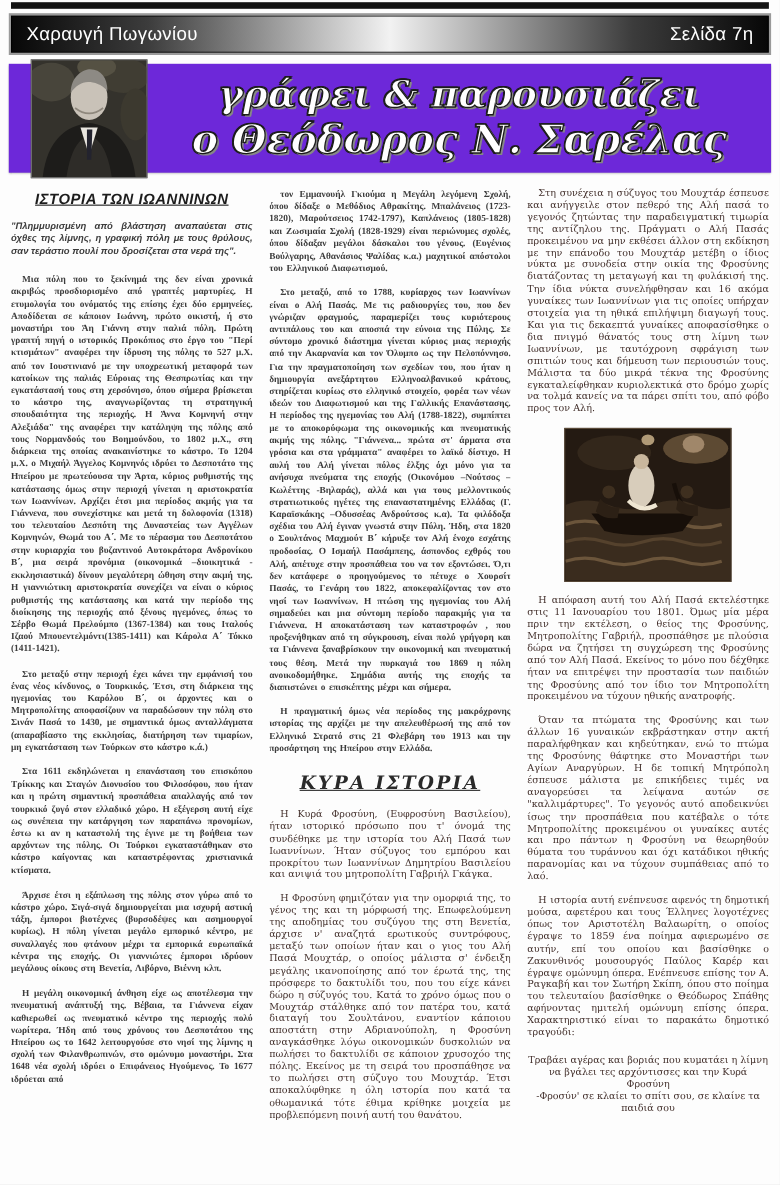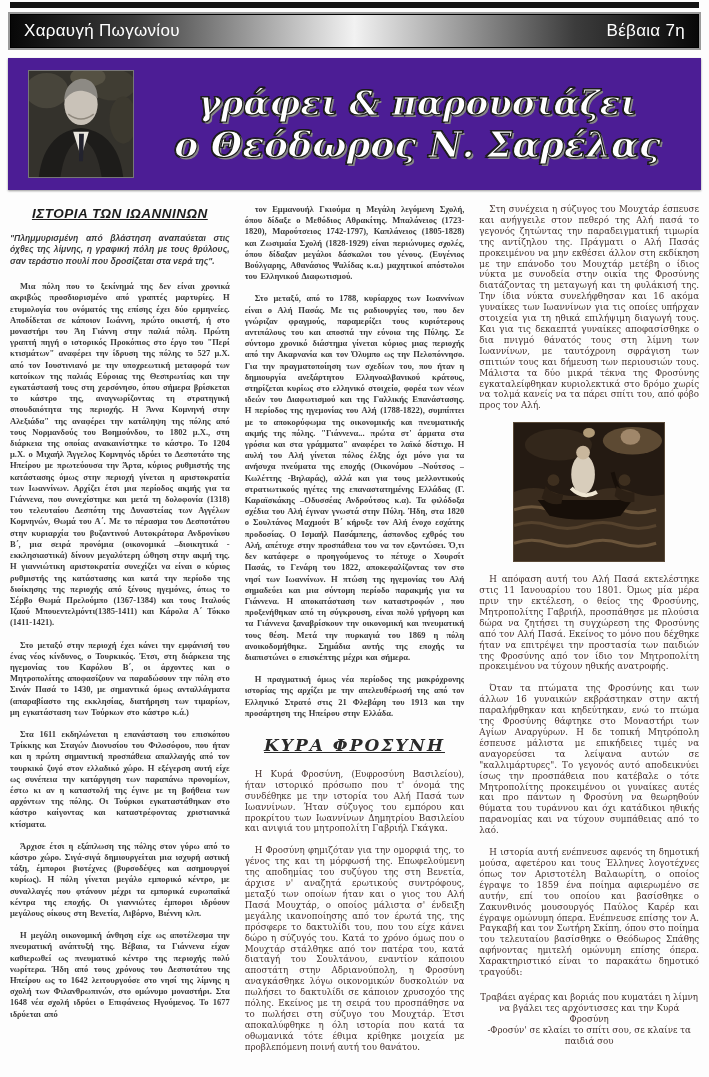--- a/index.html
+++ b/index.html
@@ -16,21 +16,21 @@
     background:linear-gradient(90deg,#070707 0%,#3c3c3c 18%,#f2f2f2 50%,#3c3c3c 82%,#070707 100%);
     display:flex;align-items:center;justify-content:space-between;
     padding:0 14px;box-sizing:border-box;gap:48px;
   }
   .topbar span{
     color:#ffffff;font-size:17px;letter-spacing:.3px;
     font-family:"Liberation Sans",sans-serif;
   }
   
   .banner{
-    margin:8px 8px 14px 8px;height:132px;background:#4c1d95;
+    margin:8px 8px 14px 8px;height:99px;background:#6d28d9;
     display:flex;align-items:center;box-shadow:0 1px 2px #999;
   }
   .photo{
     width:106px;height:108px;margin-left:20px;flex:0 0 auto;
     background:#2d2b27;border:1px solid #777;box-sizing:border-box;
   }
   .photo svg{display:block;width:100%;height:100%;}
   .banner-titles{
     flex:1;text-align:center;
     font-family:"DejaVu Serif","Liberation Serif",serif;
@@ -88,21 +88,21 @@
 </style>
 </head>
 <body>
 
 <div class="page">
 
   <div class="top-rule"></div>
 
   <div class="topbar">
     <span>Χαραυγή Πωγωνίου</span>
-    <span>Βέβαια 7η</span>
+    <span>Σελίδα 7η</span>
   </div>
 
   <div class="banner">
     <div class="photo">
       <svg viewBox="0 0 106 108" preserveAspectRatio="none">
         <rect x="0" y="0" width="106" height="108" fill="#34322c"></rect>
         <ellipse cx="18" cy="20" rx="22" ry="18" fill="#48453b"></ellipse>
         <ellipse cx="85" cy="14" rx="24" ry="16" fill="#403d33"></ellipse>
         <ellipse cx="60" cy="6" rx="18" ry="10" fill="#555143"></ellipse>
         <ellipse cx="96" cy="50" rx="14" ry="24" fill="#3c392f"></ellipse>
@@ -134,21 +134,21 @@
           <p class="p-sans">Η μεγάλη οικονομική άνθηση είχε ως αποτέλεσμα την πνευματική ανάπτυξή της. Βέβαια, τα Γιάννενα είχαν καθιερωθεί ως πνευματικό κέντρο της περιοχής πολύ νωρίτερα. Ήδη από τους χρόνους του Δεσποτάτου της Ηπείρου ως το 1642 λειτουργούσε στο νησί της λίμνης η σχολή των Φιλανθρωπινών, στο ομώνυμο μοναστήρι. Στα 1648 νέα σχολή ιδρύει ο Επιφάνειος Ηγούμενος. Το 1677 ιδρύεται από</p>
         </div>
     </div>
 
     <div class="col">
       <div>
           <p class="p-sans">τον Εμμανουήλ Γκιούμα η Μεγάλη λεγόμενη Σχολή, όπου δίδαξε ο Μεθόδιος Αθρακίτης. Μπαλάνειος (1723-1820), Μαρούτσειος 1742-1797), Καπλάνειος (1805-1828) και Ζωσιμαία Σχολή (1828-1929) είναι περιώνυμες σχολές, όπου δίδαξαν μεγάλοι δάσκαλοι του γένους. (Ευγένιος Βούλγαρης, Αθανάσιος Ψαλίδας κ.α.) μαχητικοί απόστολοι του Ελληνικού Διαφωτισμού.</p>
           <p class="p-sans">Στο μεταξύ, από το 1788, κυρίαρχος των Ιωαννίνων είναι ο Αλή Πασάς. Με τις ραδιουργίες του, που δεν γνώριζαν φραγμούς, παραμερίζει τους κυριότερους αντιπάλους του και αποσπά την εύνοια της Πύλης. Σε σύντομο χρονικό διάστημα γίνεται κύριος μιας περιοχής από την Ακαρνανία και τον Όλυμπο ως την Πελοπόννησο. Για την πραγματοποίηση των σχεδίων του, που ήταν η δημιουργία ανεξάρτητου Ελληνοαλβανικού κράτους, στηρίζεται κυρίως στο ελληνικό στοιχείο, φορέα των νέων ιδεών του Διαφωτισμού και της Γαλλικής Επανάστασης. Η περίοδος της ηγεμονίας του Αλή (1788-1822), συμπίπτει με το αποκορύφωμα της οικονομικής και πνευματικής ακμής της πόλης. "Γιάννενα... πρώτα στ' άρματα στα γρόσια και στα γράμματα" αναφέρει το λαϊκό δίστιχο. Η αυλή του Αλή γίνεται πόλος έλξης όχι μόνο για τα ανήσυχα πνεύματα της εποχής (Οικονόμου –Νούτσος – Κωλέττης -Βηλαράς), αλλά και για τους μελλοντικούς στρατιωτικούς ηγέτες της επαναστατημένης Ελλάδας (Γ. Καραϊσκάκης –Οδυσσέας Ανδρούτσος κ.α). Τα φιλόδοξα σχέδια του Αλή έγιναν γνωστά στην Πύλη. Ήδη, στα 1820 ο Σουλτάνος Μαχμούτ Β΄ κήρυξε τον Αλή ένοχο εσχάτης προδοσίας. Ο Ισμαήλ Πασάμπεης, άσπονδος εχθρός του Αλή, απέτυχε στην προσπάθεια του να τον εξοντώσει. Ό,τι δεν κατάφερε ο προηγούμενος το πέτυχε ο Χουρσίτ Πασάς, το Γενάρη του 1822, αποκεφαλίζοντας τον στο νησί των Ιωαννίνων. Η πτώση της ηγεμονίας του Αλή σημαδεύει και μια σύντομη περίοδο παρακμής για τα Γιάννενα. Η αποκατάσταση των καταστροφών , που προξενήθηκαν από τη σύγκρουση, είναι πολύ γρήγορη και τα Γιάννενα ξαναβρίσκουν την οικονομική και πνευματική τους θέση. Μετά την πυρκαγιά του 1869 η πόλη ανοικοδομήθηκε. Σημάδια αυτής της εποχής τα διαπιστώνει ο επισκέπτης μέχρι και σήμερα.</p>
           <p class="p-sans">Η πραγματική όμως νέα περίοδος της μακρόχρονης ιστορίας της αρχίζει με την απελευθέρωσή της από τον Ελληνικό Στρατό στις 21 Φλεβάρη του 1913 και την προσάρτηση της Ηπείρου στην Ελλάδα.</p>
         </div>
-      <div class="h-serif">ΚΥΡΑ ΦΡΟΣΥΝΗ</div>
+      <div class="h-serif">ΚΥΡΑ ΙΣΤΟΡΙΑ</div>
       <div>
           <p class="p-serif">Η Κυρά Φροσύνη, (Ευφροσύνη Βασιλείου), ήταν ιστορικό πρόσωπο που τ' όνομά της συνδέθηκε με την ιστορία του Αλή Πασά των Ιωαννίνων. Ήταν σύζυγος του εμπόρου και προκρίτου των Ιωαννίνων Δημητρίου Βασιλείου και ανιψιά του μητροπολίτη Γαβριήλ Γκάγκα.</p>
           <p class="p-serif">Η Φροσύνη φημιζόταν για την ομορφιά της, το γένος της και τη μόρφωσή της. Επωφελούμενη της αποδημίας του συζύγου της στη Βενετία, άρχισε ν' αναζητά ερωτικούς συντρόφους, μεταξύ των οποίων ήταν και ο γιος του Αλή Πασά Μουχτάρ, ο οποίος μάλιστα σ' ένδειξη μεγάλης ικανοποίησης από τον έρωτά της, της πρόσφερε το δακτυλίδι του, που του είχε κάνει δώρο η σύζυγός του. Κατά το χρόνο όμως που ο Μουχτάρ στάλθηκε από τον πατέρα του, κατά διαταγή του Σουλτάνου, εναντίον κάποιου αποστάτη στην Αδριανούπολη, η Φροσύνη αναγκάσθηκε λόγω οικονομικών δυσκολιών να πωλήσει το δακτυλίδι σε κάποιον χρυσοχόο της πόλης. Εκείνος με τη σειρά του προσπάθησε να το πωλήσει στη σύζυγο του Μουχτάρ. Έτσι αποκαλύφθηκε η όλη ιστορία που κατά τα οθωμανικά τότε έθιμα κρίθηκε μοιχεία με προβλεπόμενη ποινή αυτή του θανάτου.</p>
         </div>
     </div>
 
     <div class="col">
       <div>
           <p class="p-serif">Στη συνέχεια η σύζυγος του Μουχτάρ έσπευσε και ανήγγειλε στον πεθερό της Αλή πασά το γεγονός ζητώντας την παραδειγματική τιμωρία της αντίζηλου της. Πράγματι ο Αλή Πασάς προκειμένου να μην εκθέσει άλλον στη εκδίκηση με την επάνοδο του Μουχτάρ μετέβη ο ίδιος νύκτα με συνοδεία στην οικία της Φροσύνης διατάζοντας τη μεταγωγή και τη φυλάκισή της. Την ίδια νύκτα συνελήφθησαν και 16 ακόμα γυναίκες των Ιωαννίνων για τις οποίες υπήρχαν στοιχεία για τη ηθικά επιλήψιμη διαγωγή τους. Και για τις δεκαεπτά γυναίκες αποφασίσθηκε ο δια πνιγμό θάνατός τους στη λίμνη των Ιωαννίνων, με ταυτόχρονη σφράγιση των σπιτιών τους και δήμευση των περιουσιών τους. Μάλιστα τα δύο μικρά τέκνα της Φροσύνης εγκαταλείφθηκαν κυριολεκτικά στο δρόμο χωρίς να τολμά κανείς να τα πάρει σπίτι του, από φόβο προς τον Αλή.</p>
         </div>

